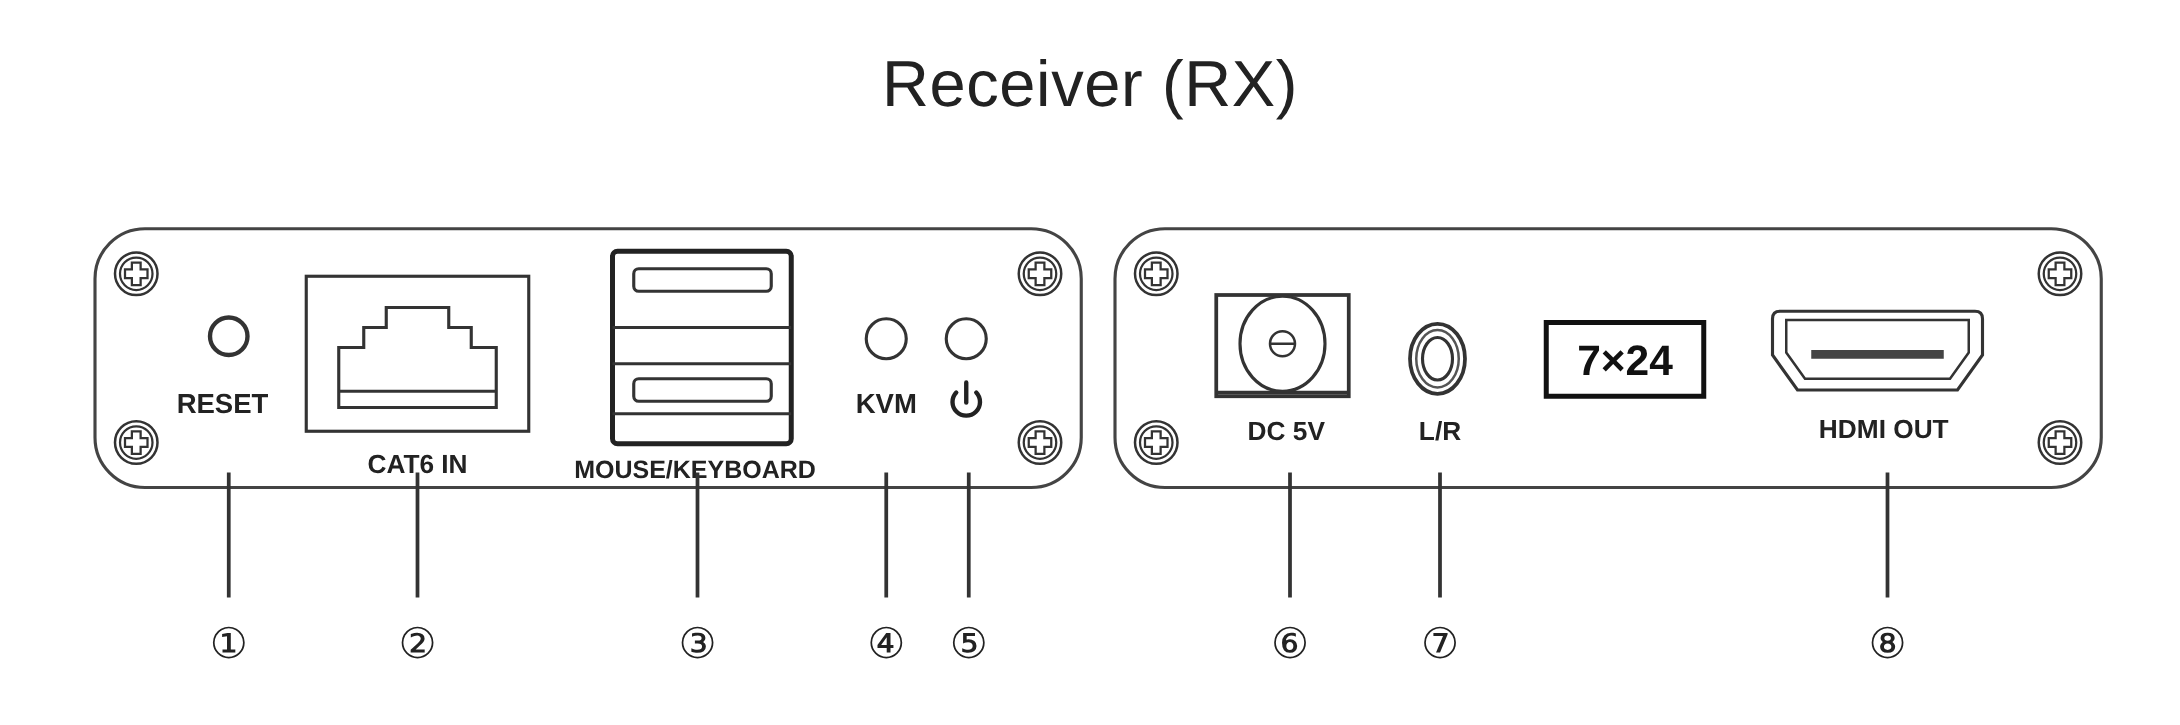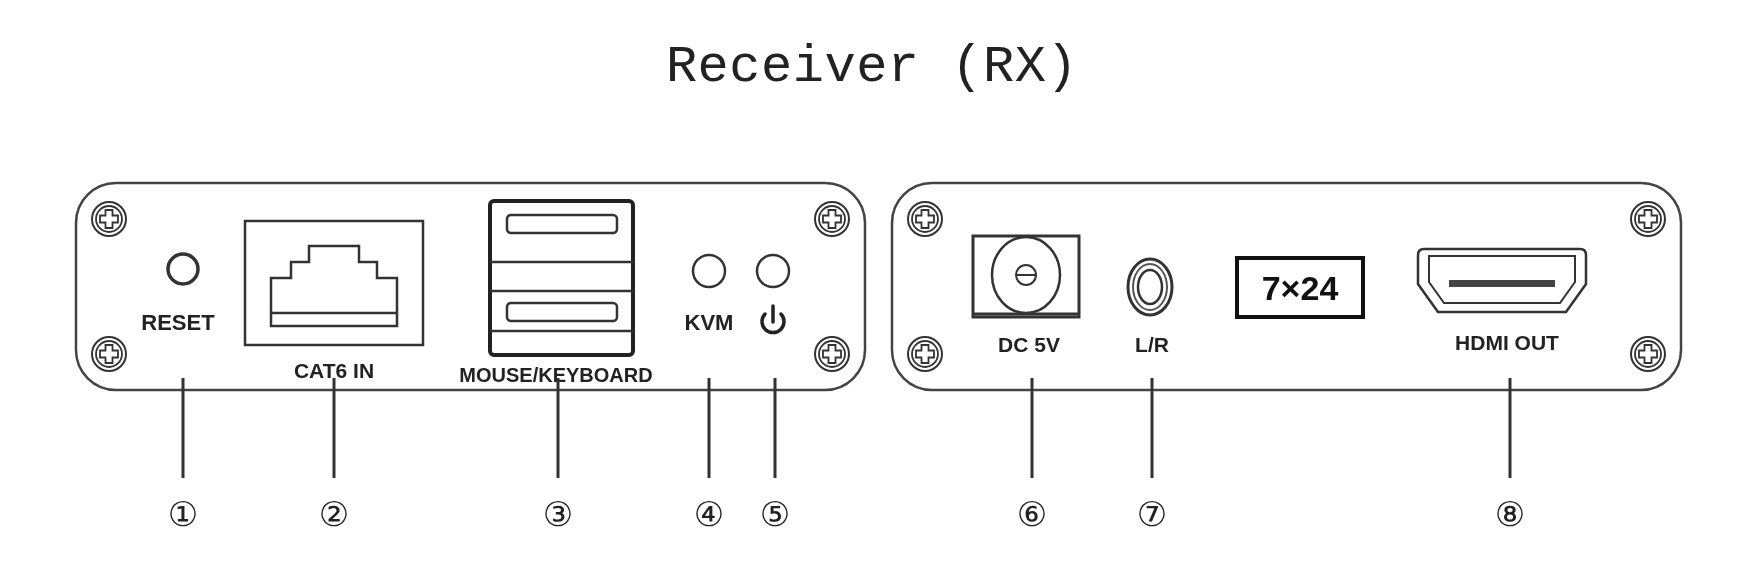--- a/index.html
+++ b/index.html
@@ -1,19 +1,19 @@
 <!DOCTYPE html>
 <html><head>
 <meta charset="utf-8">
 <style>
   html, body { margin: 0; padding: 0; background: #ffffff; }
   body { width: 1744px; height: 580px; position: relative; overflow: hidden;
          font-family: "DejaVu Sans", sans-serif; }
   #title { position: absolute; left: 0; width: 1744px; top: 38px; text-align: center;
-           font-family: Liberation Mono, monospace; font-size: 52px; color: #222222;
+           font-family: Liberation Sans, sans-serif; font-size: 52px; color: #222222;
            font-weight: normal; letter-spacing: 0.5px; }
   svg#diagram { position: absolute; left: 0; top: 0; }
   .lbl { font-family: "Liberation Sans", sans-serif; font-weight: bold; fill: #222;
          text-anchor: middle; }
   .callnum { font-family: "DejaVu Sans", sans-serif; fill: #222; text-anchor: middle;
              font-size: 34px; }
   .boxtxt { font-family: "Liberation Sans", sans-serif; font-weight: bold; fill: #111;
             text-anchor: middle; font-size: 34px; }
 </style>
 </head>

